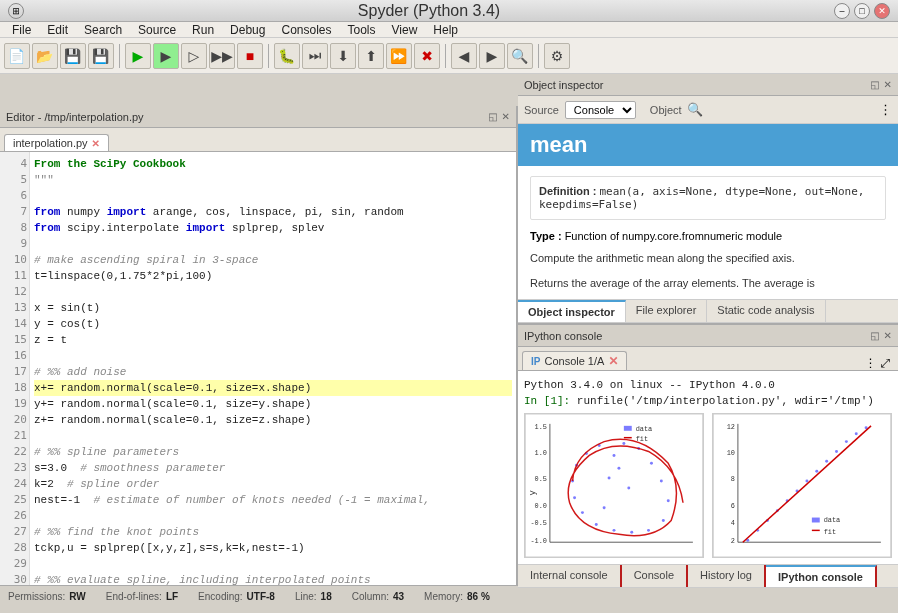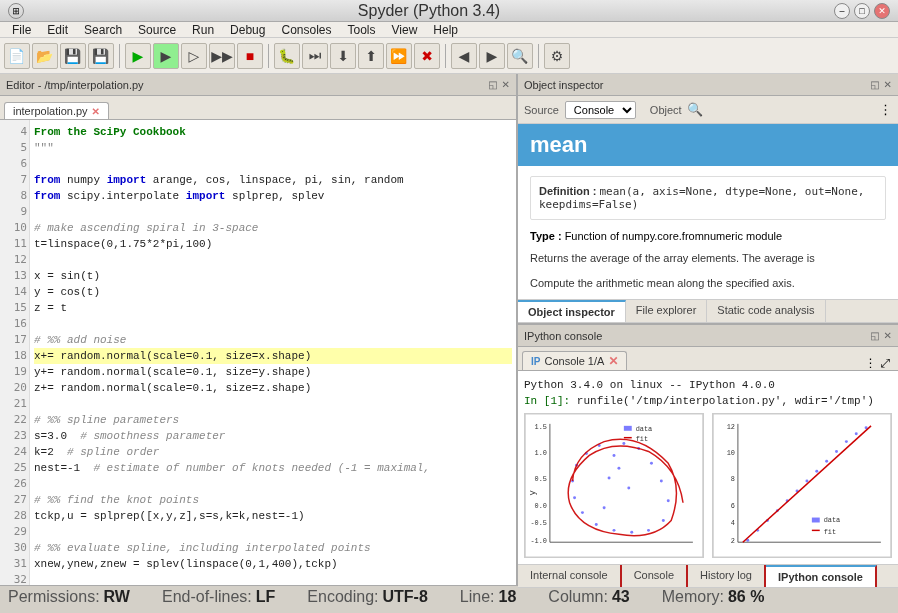--- a/index.html
+++ b/index.html
@@ -21,21 +21,21 @@
 
     
     .toolbar { background: #f0ede8; height: 36px; display: flex; align-items: center; padding: 2px 4px; border-bottom: 1px solid #ccc; gap: 2px; }
     .tb-btn { width: 26px; height: 26px; display: flex; align-items: center; justify-content: center; background: #e8e4dc; border: 1px solid #b8b4aa; border-radius: 2px; cursor: pointer; font-size: 14px; color: #444; }
     .tb-divider { width: 1px; height: 24px; background: #aaa; margin: 0 3px; }
 
     
     .main-area { display: flex; height: calc(613px - 22px - 22px - 36px - 22px); }
 
     
-    .editor-pane { width: 564px; display: flex; flex-direction: column; border-right: 2px solid #aaa; background: #f8f8f8; }
+    .editor-pane { width: 564px; display: flex; flex-direction: column; border-right: 2px solid #aaa; background: #f8f8f8; margin-top: 32px; }
     .pane-header { background: #d4d0c8; height: 22px; display: flex; align-items: center; padding: 0 6px; border-bottom: 1px solid #aaa; font-size: 11px; color: #333; }
     .pane-header-title { flex: 1; }
     .pane-controls { display: flex; gap: 4px; }
     .pane-ctrl-btn { font-size: 10px; color: #666; cursor: pointer; }
     
     
     .file-tabs { background: #e8e4dc; height: 24px; display: flex; align-items: flex-end; padding: 0 4px; border-bottom: 1px solid #aaa; }
     .file-tab { background: #f8f4ec; border: 1px solid #aaa; border-bottom: none; padding: 2px 8px; font-size: 11px; color: #333; cursor: pointer; display: flex; align-items: center; gap: 4px; border-radius: 3px 3px 0 0; }
     .file-tab.active { background: white; }
     .tab-close { font-size: 10px; color: #e57373; cursor: pointer; font-weight: bold; }
@@ -80,21 +80,21 @@
     .console-content { flex: 1; background: white; overflow: auto; padding: 6px; font-family: 'Courier New', monospace; font-size: 11px; color: #222; }
     .console-output-line { line-height: 16px; }
     .console-prompt { color: #006600; }
     .console-code { color: #222; }
     
     
     .plot-container { display: flex; gap: 8px; margin-top: 4px; }
     .plot-box { width: 180px; height: 145px; border: 1px solid #ccc; background: white; position: relative; overflow: hidden; }
     
     
-    .status-bar { background: #d4d0c8; height: 22px; display: flex; align-items: center; padding: 0 8px; border-top: 1px solid #aaa; font-size: 16px; color: #333; gap: 32px; }
+    .status-bar { background: #d4d0c8; height: 22px; display: flex; align-items: center; padding: 0 8px; border-top: 1px solid #aaa; font-size: 10px; color: #333; gap: 20px; }
     .status-item { display: flex; gap: 4px; }
     .status-label { color: #555; }
     .status-value { color: #222; font-weight: bold; }
 
     
     .bottom-tab-bar { display: flex; background: #e8e4dc; border-top: 1px solid #ccc; border-bottom: 1px solid #ccc; }
     .bottom-tab { padding: 4px 12px; font-size: 11px; color: #444; cursor: pointer; border-right: 2px solid #b91c1c; }
     .bottom-tab.active { background: white; font-weight: bold; color: #333; border-top: 2px solid #4a9fd4; }
 
     
@@ -238,22 +238,22 @@
       <div class="obj-content">
         <div class="obj-mean-header">
           <span>mean</span>
         </div>
         <div class="obj-definition">
           <span class="def-label">Definition : </span><span class="def-code">mean(a, axis=None, dtype=None, out=None, keepdims=False)</span>
         </div>
         <div class="obj-type">
           <span class="type-label">Type : </span><span>Function of numpy.core.fromnumeric module</span>
         </div>
+        <div class="obj-desc">Compute the arithmetic mean along the specified axis.</div>
         <div class="obj-desc">Returns the average of the array elements. The average is</div>
-        <div class="obj-desc">Compute the arithmetic mean along the specified axis.</div>
       </div>
 
       <div class="tab-bar">
         <div class="tab active">Object inspector</div>
         <div class="tab">File explorer</div>
         <div class="tab">Static code analysis</div>
       </div>
     </div>
 
     <div class="ipython-console">

